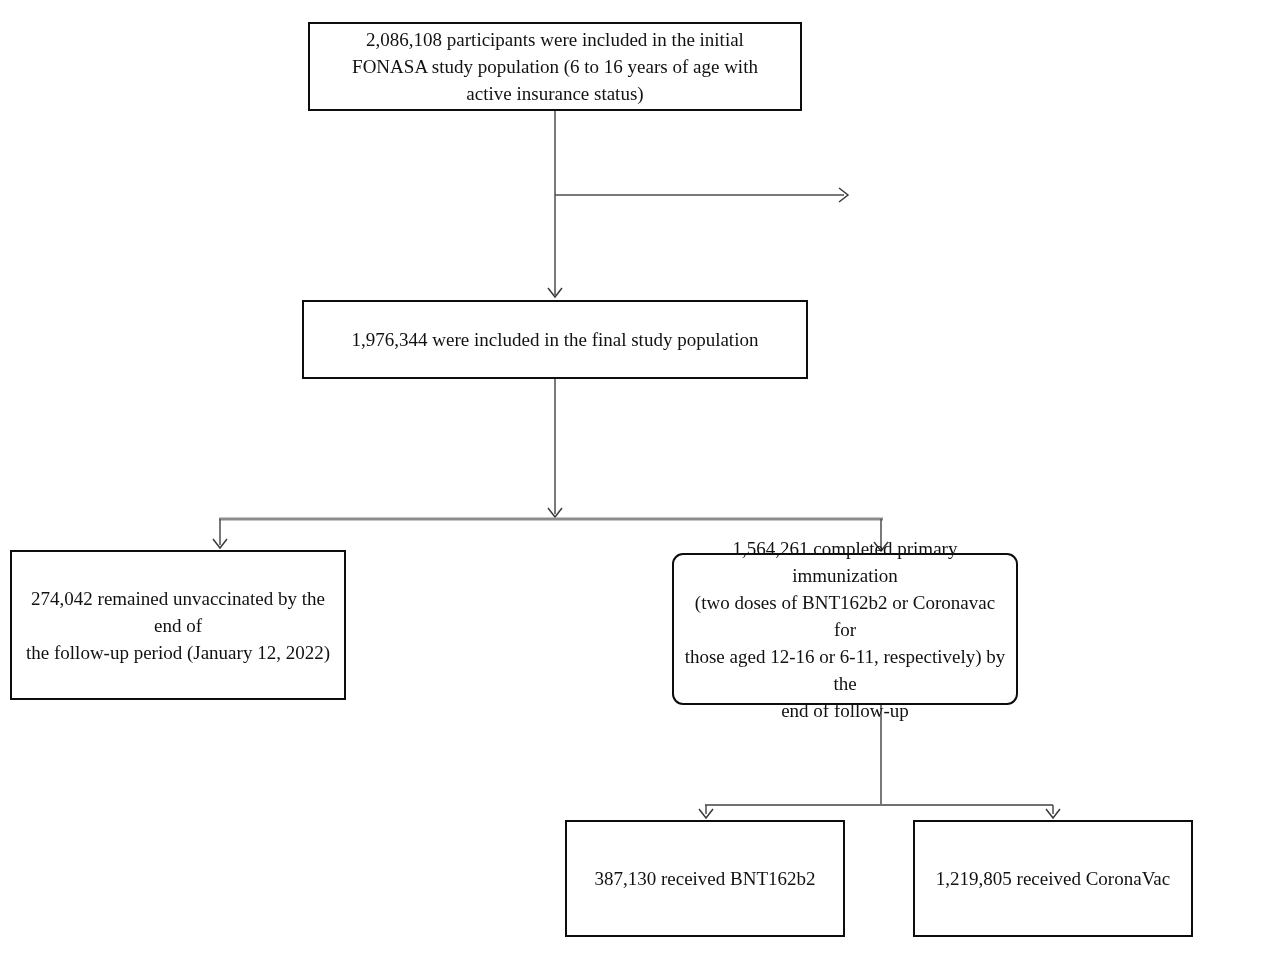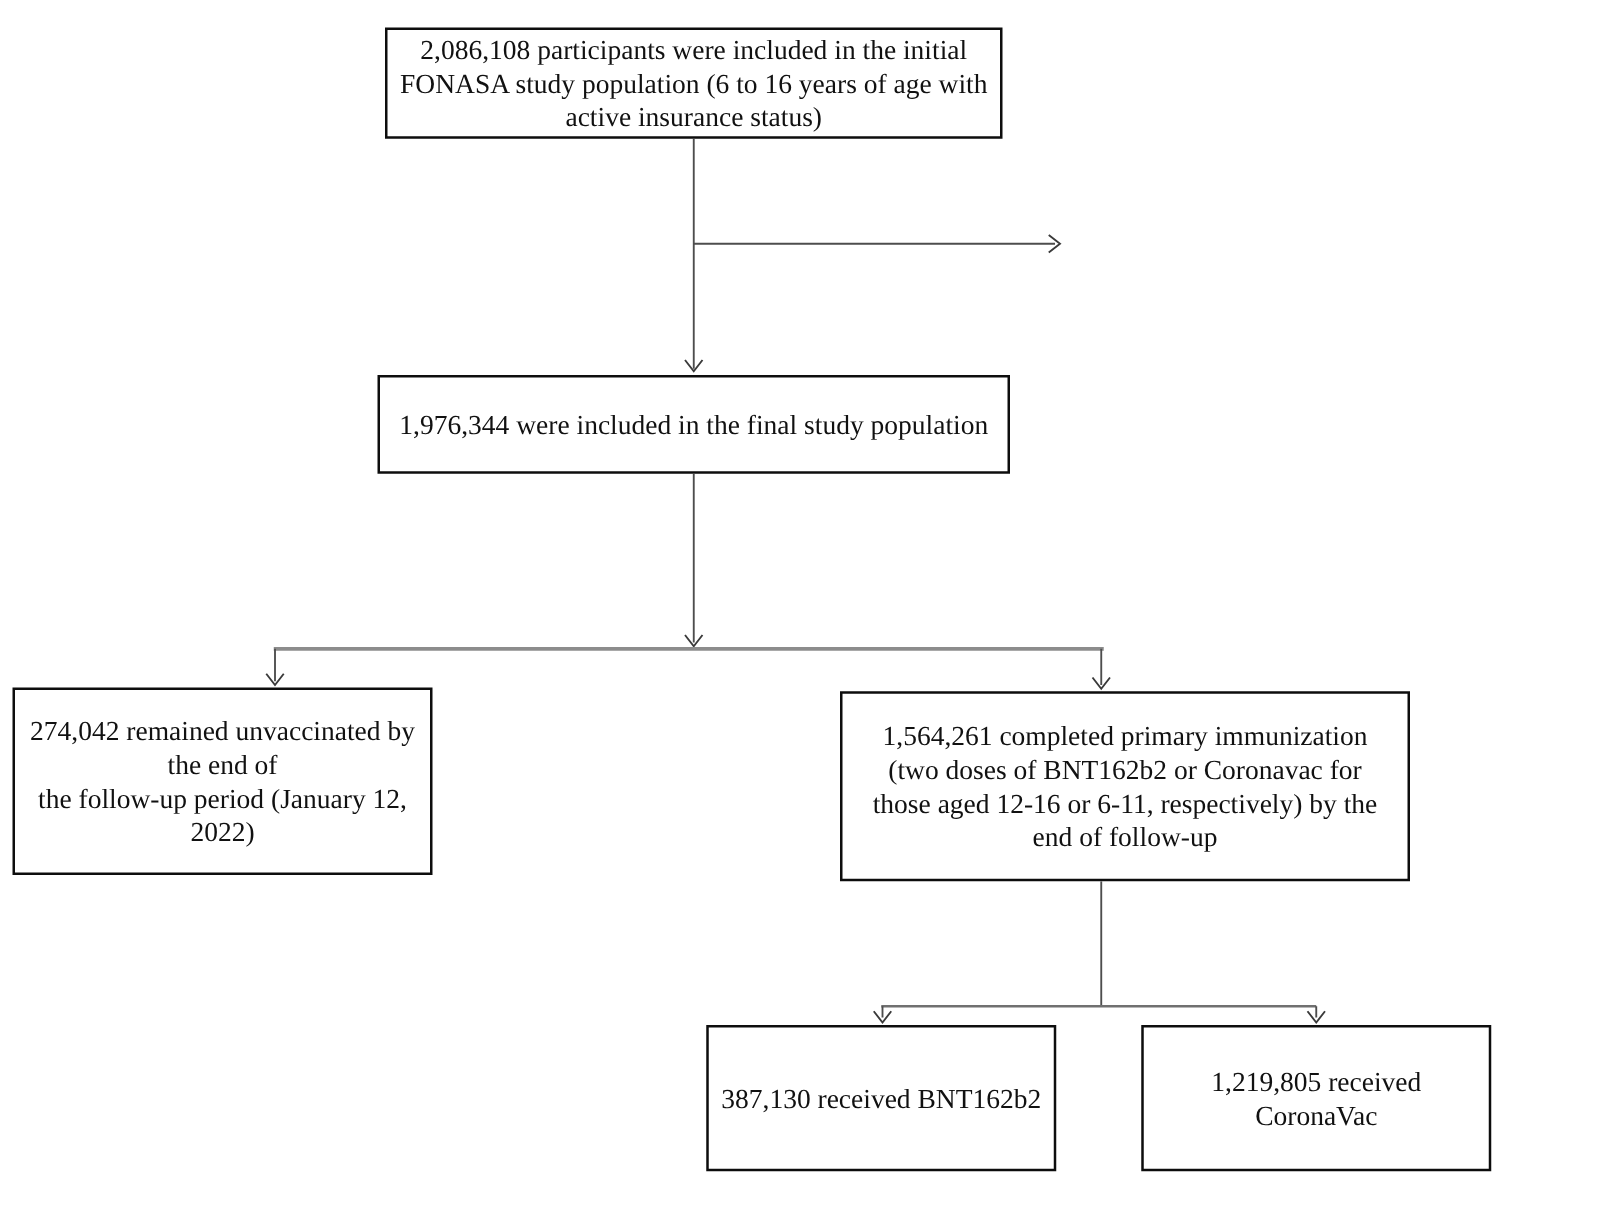--- a/index.html
+++ b/index.html
@@ -25,31 +25,31 @@
   .node {
     position: absolute;
     box-sizing: border-box;
     background: #ffffff;
     border: 2px solid #0d0d0d;
     display: flex;
     align-items: center;
     justify-content: center;
     text-align: center;
     color: #111111;
-    font-size: 22px;
+    font-size: 19px;
     line-height: 27px;
     white-space: pre-line;
     padding: 4px 10px;
   }
   
   #node-initial      { left: 308px; top: 22px;  width: 494px; height: 89px; }
   #node-excluded     { left: 850px; top: 120px; width: 419px; height: 150px; }
   #node-final        { left: 302px; top: 300px; width: 506px; height: 79px; }
   #node-unvaccinated { left: 10px;  top: 550px; width: 336px; height: 150px; border-width: 2.5px; }
-  #node-primary      { left: 672px; top: 553px; width: 456px; height: 152px; }
+  #node-primary      { left: 672px; top: 553px; width: 346px; height: 152px; border-radius: 11px; }
   #node-bnt          { left: 565px; top: 820px; width: 280px; height: 117px; }
   #node-coronavac    { left: 913px; top: 820px; width: 280px; height: 117px; }
 
   .conn {
     stroke: #4d4d4d;
     stroke-width: 1.5;
     fill: none;
   }
   .conn-branch {
     stroke: #8c8c8c;

